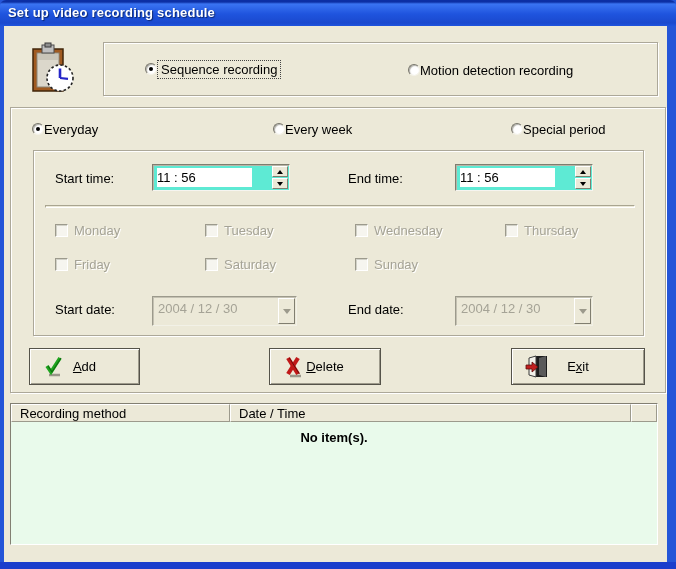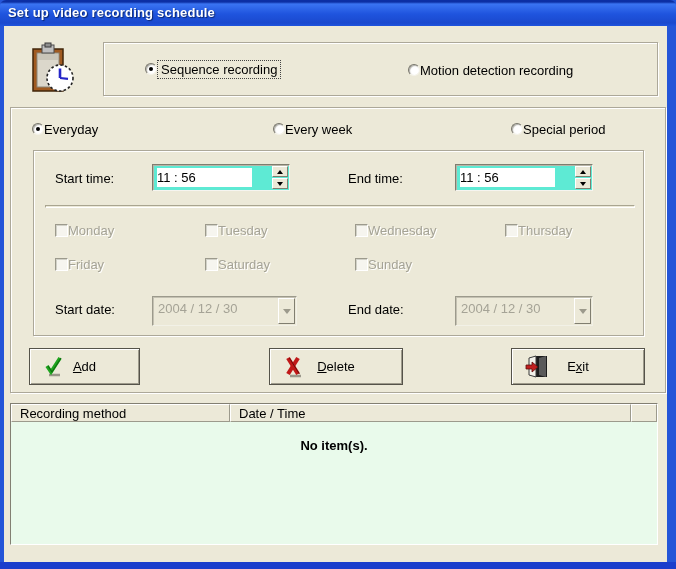--- a/index.html
+++ b/index.html
@@ -27,21 +27,21 @@
     box-shadow:inset 1px 1px 0 #fff, 1px 1px 0 #fff;background:var(--dialog-bg)}
 
   
   .radio-item{position:absolute;display:flex;align-items:center;height:16px;cursor:default}
   .radio{width:12px;height:12px;border-radius:50%;background:#fff;position:relative;flex:0 0 12px;
     border:1px solid;border-color:#77756A #F4F2E8 #F4F2E8 #77756A;box-shadow:inset 1px 1px 1px rgba(110,108,95,.55)}
   .radio.checked::after{content:"";position:absolute;left:3px;top:3px;width:4px;height:4px;border-radius:50%;background:#000}
   .focus-rect{border:1px dotted #444;padding:1px 3px}
 
   
-  .check-item{position:absolute;display:flex;align-items:center;height:14px}
+  .check-item{position:absolute;display:flex;align-items:center;gap:6px;height:14px}
   .checkbox{width:13px;height:13px;background:#F6F5EF;flex:0 0 13px;
     border:1px solid;border-color:#9C9A8C #FFF #FFF #9C9A8C;box-shadow:inset 1px 1px 0 rgba(156,154,140,.4)}
   .disabled-label{color:var(--disabled-text);text-shadow:1px 1px 0 #fff}
 
   
   .spinfield{position:absolute;height:27px;background:#5eead4;
     border:1px solid;border-color:#7F7D6F #F6F5F0 #F6F5F0 #7F7D6F;box-shadow:inset 1px 1px 0 #B8B5A6}
   .spinfield input{position:absolute;left:4px;top:3px;width:95px;height:19px;border:none;outline:none;
     font-family:"Liberation Sans",sans-serif;font-size:13px;background:#fff;color:#000}
   .spinbtns{position:absolute;right:1px;top:1px;width:16px;height:23px;display:flex;flex-direction:column;gap:1px}
@@ -66,21 +66,21 @@
   .cmd-button .btn-icon{position:absolute;left:13px;top:6px}
   .u{text-decoration:underline}
 
   
   .listview{position:absolute;left:10px;top:403px;width:648px;height:142px;background:var(--list-bg);
     border:1px solid;border-color:#827F72 #FFF #FFF #827F72}
   .list-header{display:flex;height:18px;background:var(--dialog-bg)}
   .hdr-cell{border-top:1px solid #FFF;border-left:1px solid #FFF;border-right:1px solid #9C9A8C;
     border-bottom:1px solid #9C9A8C;padding:1px 0 0 8px;overflow:hidden;white-space:nowrap;background:var(--dialog-bg)}
   .list-body{height:122px;display:flex;justify-content:center}
-  .empty-text{font-weight:bold;margin-top:16px}
+  .empty-text{font-weight:bold;margin-top:8px}
 
   .label{position:absolute;white-space:nowrap}
 </style>
 </head>
 <body>
 
 <div class="window">
 
   <div class="client"></div>
 
@@ -206,21 +206,21 @@
     <span class="btn-icon">
       <svg width="22" height="24" viewBox="0 0 22 24">
         <line x1="6" y1="20" x2="17" y2="20" stroke="#9A978A" stroke-width="2.5"></line>
         <polyline points="4,11 8,17 17,3" fill="none" stroke="var(--check-green)" stroke-width="3.6"></polyline>
         <polyline points="4,11 8,17 17,3" fill="none" stroke="#0E700E" stroke-width="1.2" transform="translate(1,0)"></polyline>
       </svg>
     </span>
     <span class="btn-label"><span></span><span class="u">A</span><span>dd</span></span>
   </div>
 
-  <div class="cmd-button" style="left:269px;top:348px;width:134px">
+  <div class="cmd-button" style="left:269px;top:348px;width:112px">
     <span class="btn-icon">
       <svg width="22" height="24" viewBox="0 0 22 24">
         <line x1="7" y1="21" x2="18" y2="21" stroke="#9A978A" stroke-width="2.5"></line>
         <line x1="5" y1="3" x2="15" y2="19" stroke="var(--cross-red)" stroke-width="4.2"></line>
         <line x1="15" y1="3" x2="5" y2="19" stroke="var(--cross-red)" stroke-width="4.2"></line>
         <line x1="5" y1="3" x2="15" y2="19" stroke="#6E0A0A" stroke-width="1" transform="translate(1.4,0)"></line>
       </svg>
     </span>
     <span class="btn-label"><span></span><span class="u">D</span><span>elete</span></span>
   </div>

